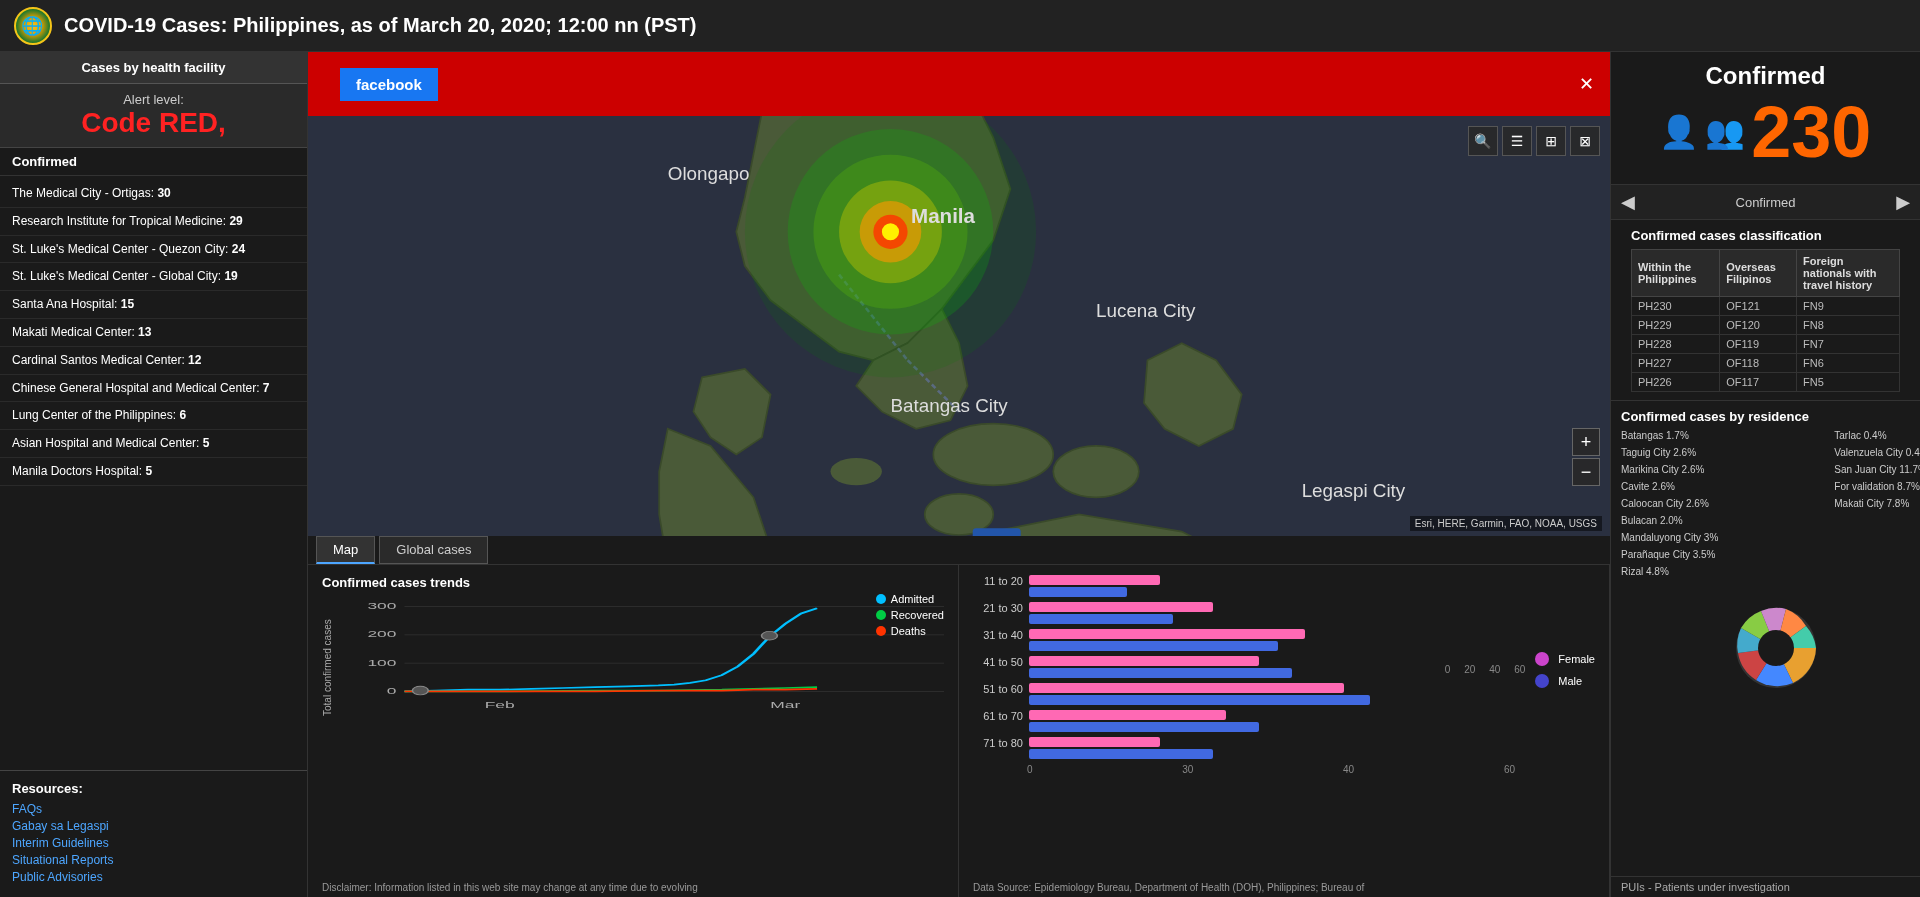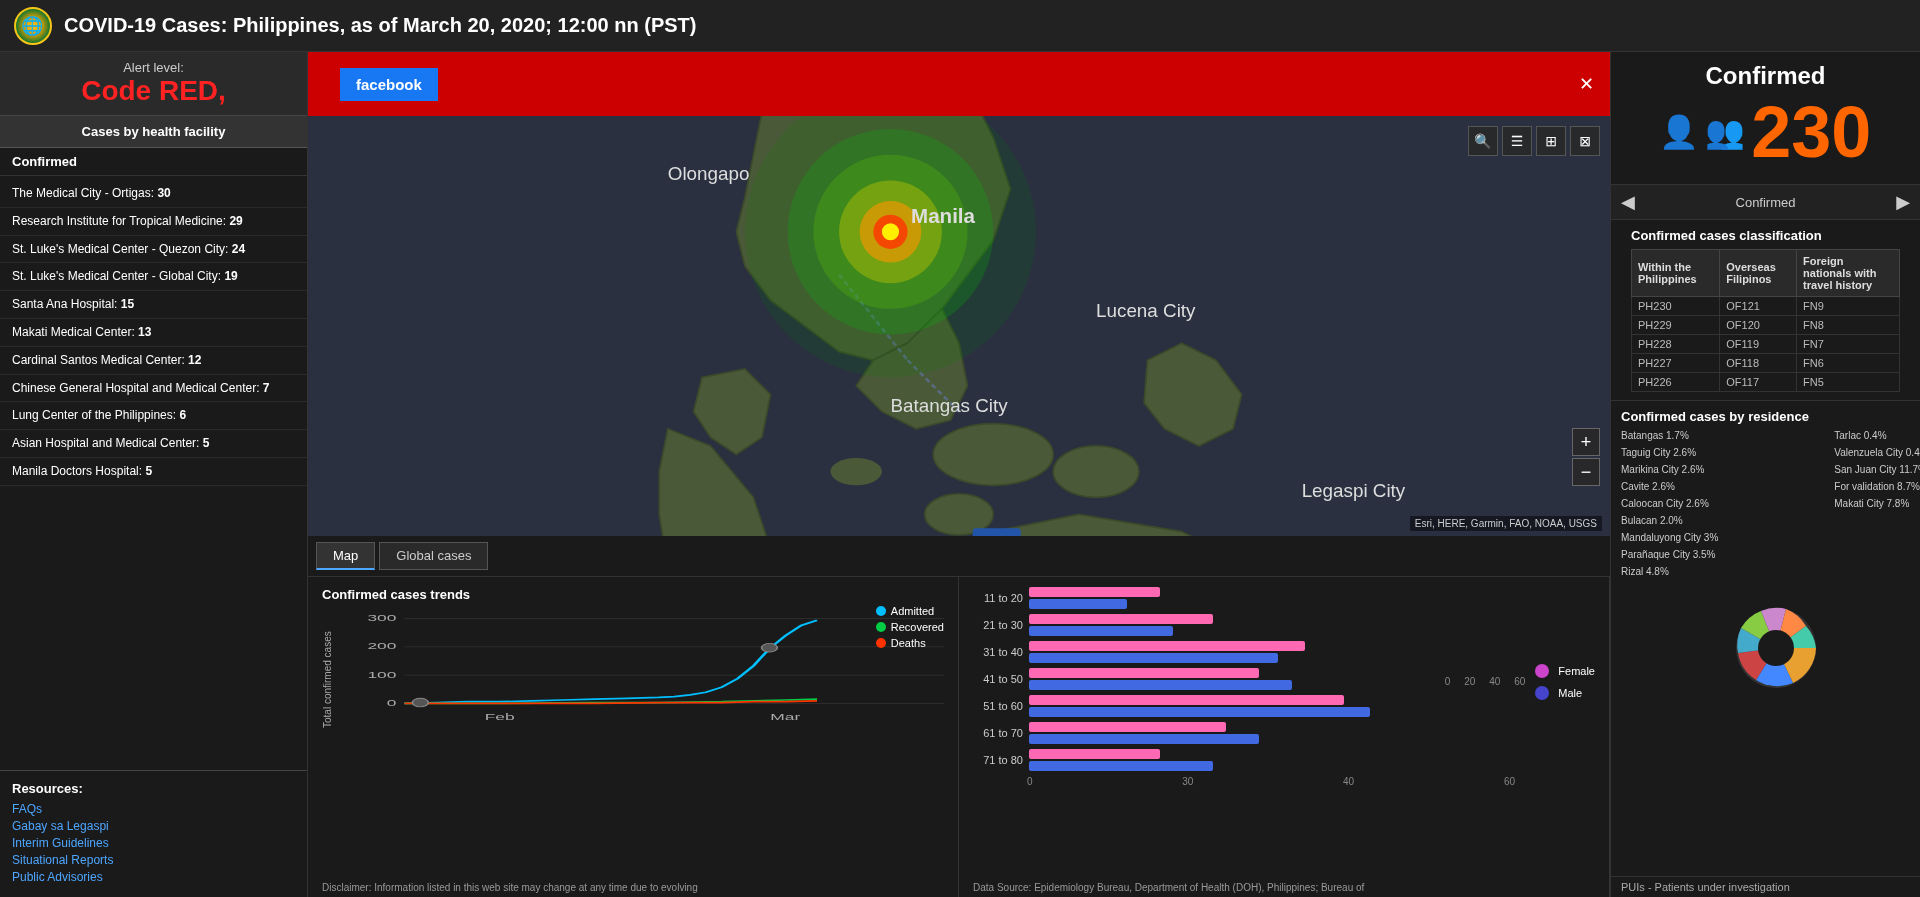--- a/index.html
+++ b/index.html
@@ -176,21 +176,21 @@
       color: #ccc;
       background: rgba(0,0,0,0.5);
       padding: 2px 5px;
     }
 
     
     #map-tabs {
       display: flex;
       gap: 0;
       background: #1a1a1a;
-      padding: 6px 8px;
+      padding: 0 8px;
       border-bottom: 1px solid #333;
     }
     .map-tab {
       padding: 5px 16px;
       cursor: pointer;
       font-size: 13px;
       border: 1px solid #555;
       background: #2a2a2a;
       color: #ccc;
       margin-right: 4px;
@@ -240,21 +240,20 @@
     .legend-dot { width: 10px; height: 10px; border-radius: 50%; }
 
     
     #age-chart-container {
       display: flex;
       gap: 10px;
     }
     .age-bars { flex: 1; }
     .age-row {
       display: flex;
-      align-items: center;
       margin-bottom: 5px;
       gap: 6px;
     }
     .age-label { width: 50px; font-size: 11px; text-align: right; color: #ccc; flex-shrink: 0; }
     .age-bar-wrap { flex: 1; display: flex; gap: 2px; flex-direction: column; }
     .age-bar { height: 10px; border-radius: 2px; }
     .bar-female { background: #ff69b4; }
     .bar-male { background: #4169e1; }
 
     .age-legend { display: flex; flex-direction: column; gap: 8px; justify-content: center; font-size: 11px; }
@@ -355,25 +354,25 @@
 <body>
 
 <div id="header">
   <div class="logo-icon">🌐</div>
   <span class="title">COVID-19 Cases: Philippines, as of March 20, 2020; 12:00 nn (PST)</span>
 </div>
 
 <div id="main">
 
   <div id="sidebar">
+    <div id="cases-facility-header">Cases by health facility</div>
     <div id="alert-box">
       <div class="alert-label">Alert level:</div>
       <div class="alert-value">Code RED,</div>
     </div>
-    <div id="cases-facility-header">Cases by health facility</div>
     <div id="confirmed-label-sidebar">Confirmed</div>
     <div id="facility-list">
         <div class="facility-item">The Medical City - Ortigas: <span class="count">30</span></div>
         <div class="facility-item">Research Institute for Tropical Medicine: <span class="count">29</span></div>
         <div class="facility-item">St. Luke's Medical Center - Quezon City: <span class="count">24</span></div>
         <div class="facility-item">St. Luke's Medical Center - Global City: <span class="count">19</span></div>
         <div class="facility-item">Santa Ana Hospital: <span class="count">15</span></div>
         <div class="facility-item">Makati Medical Center: <span class="count">13</span></div>
         <div class="facility-item">Cardinal Santos Medical Center: <span class="count">12</span></div>
         <div class="facility-item">Chinese General Hospital and Medical Center: <span class="count">7</span></div>

